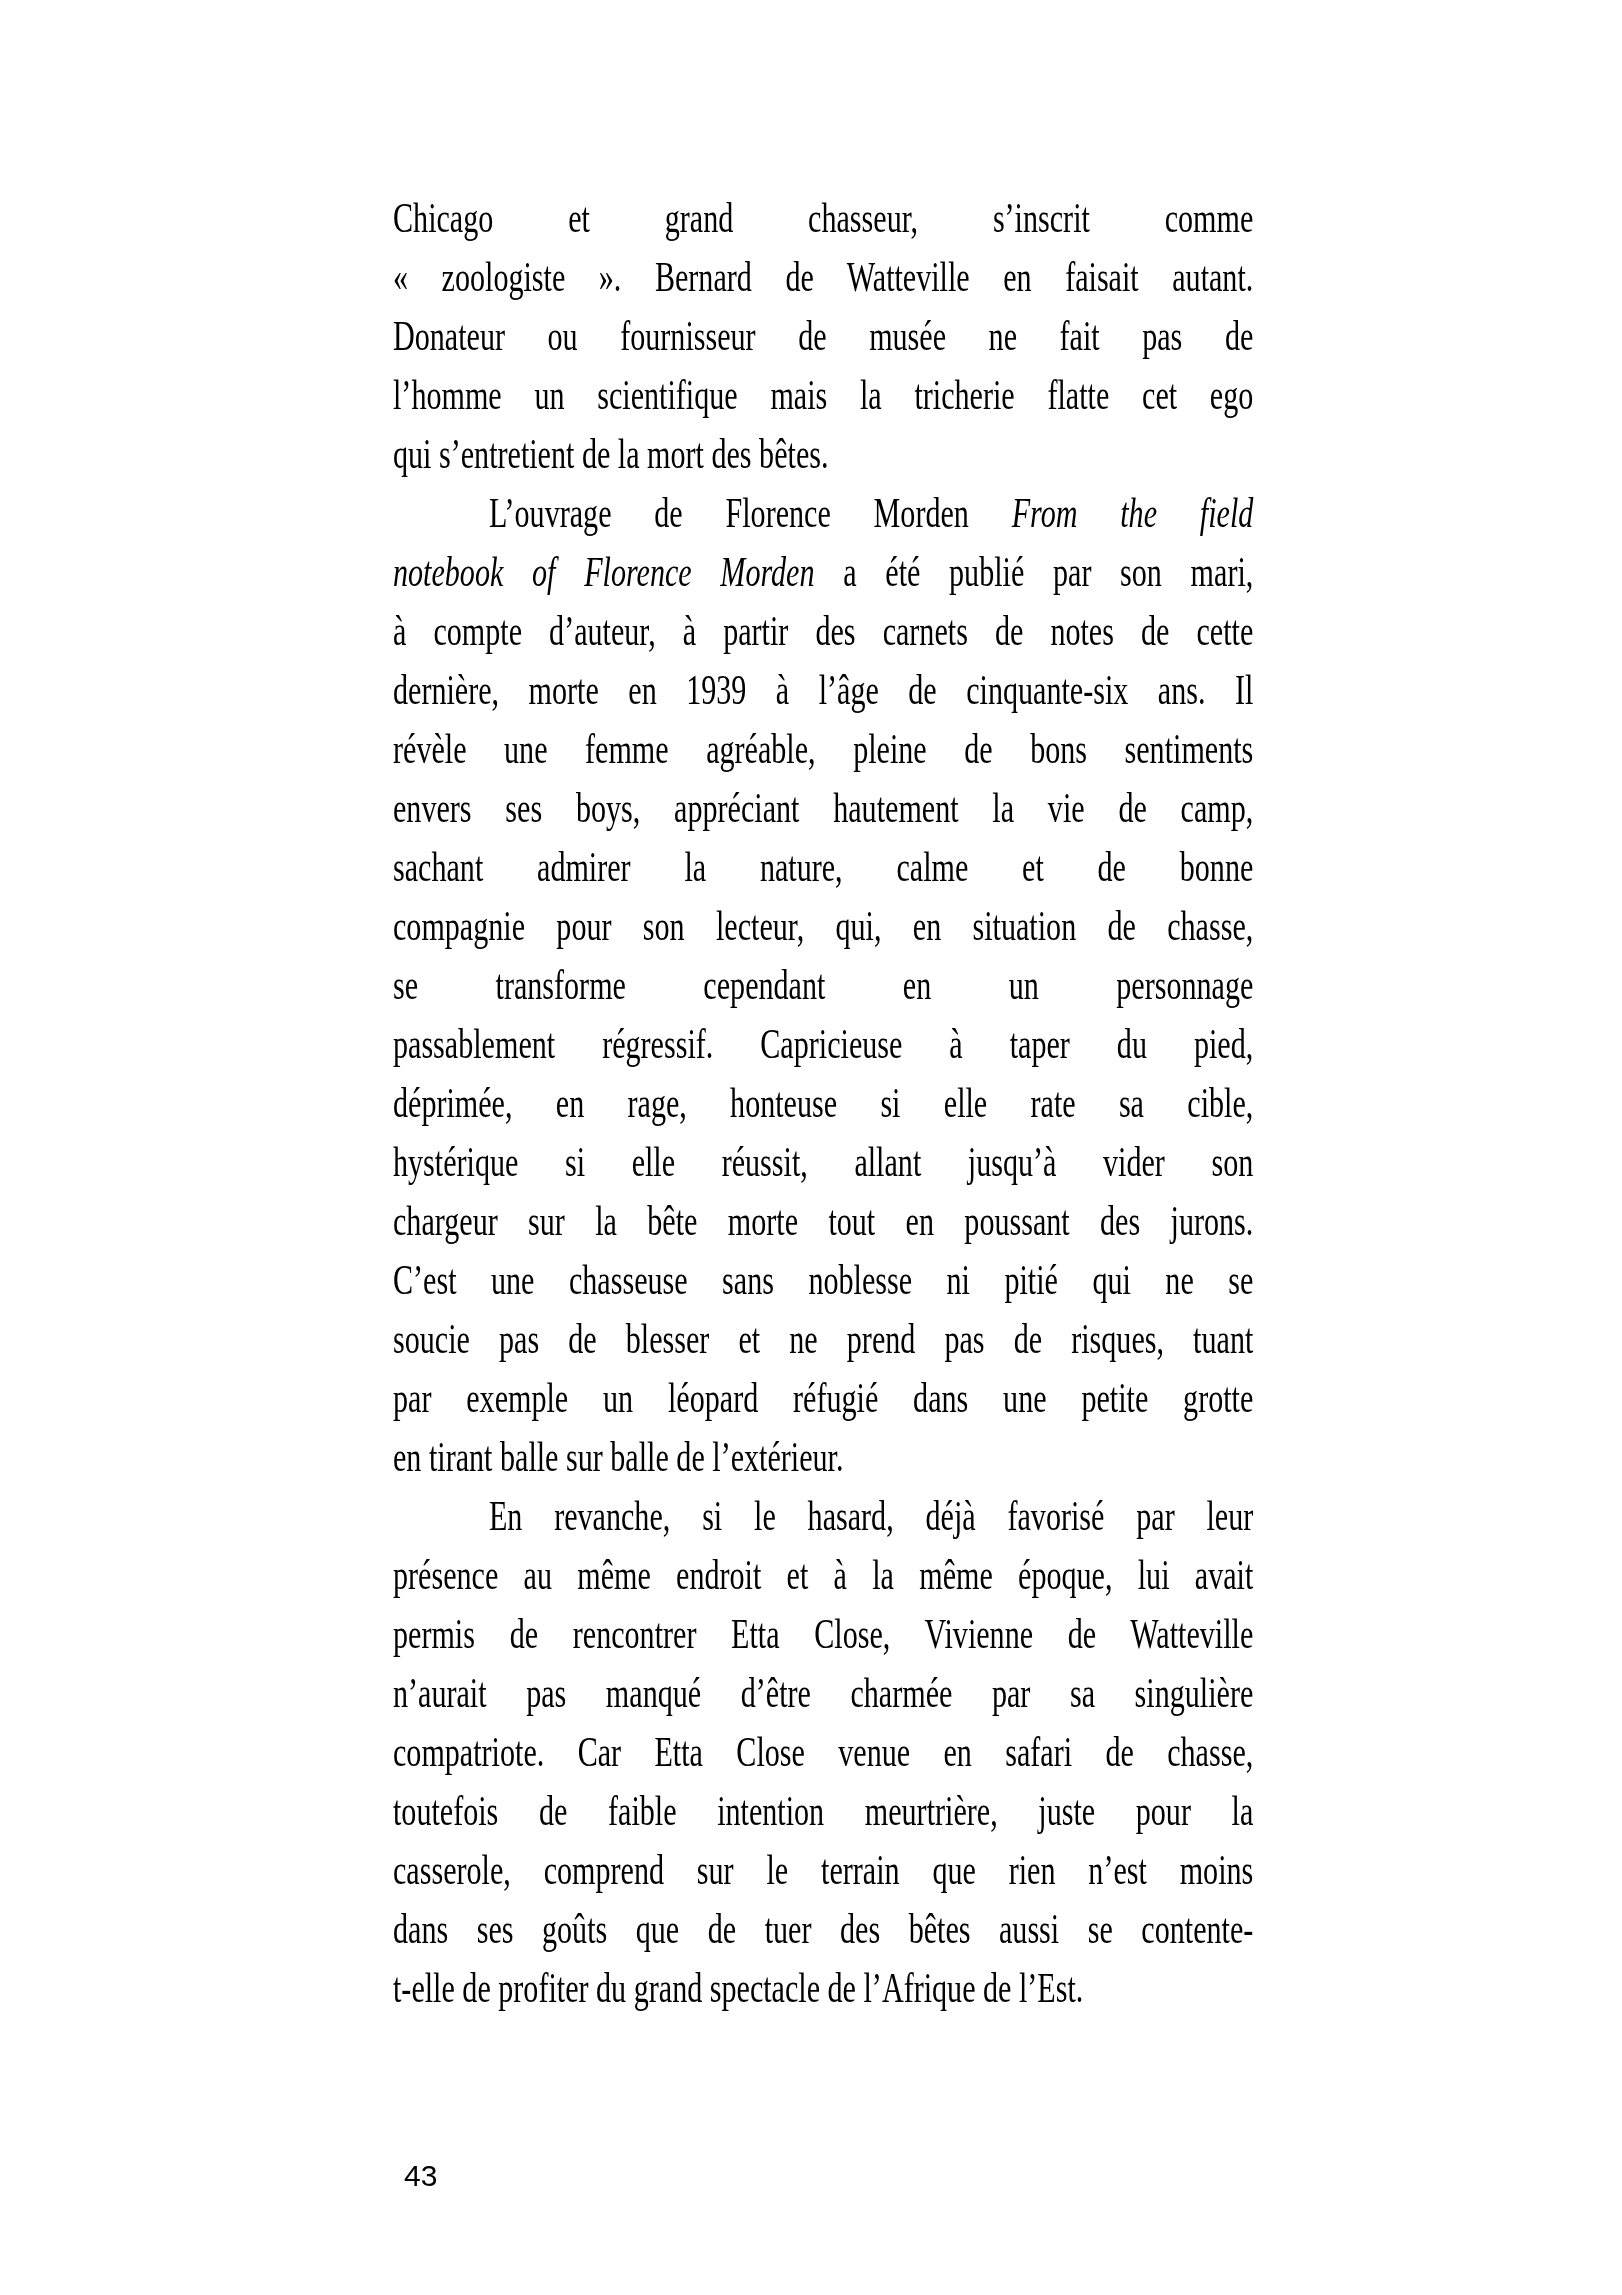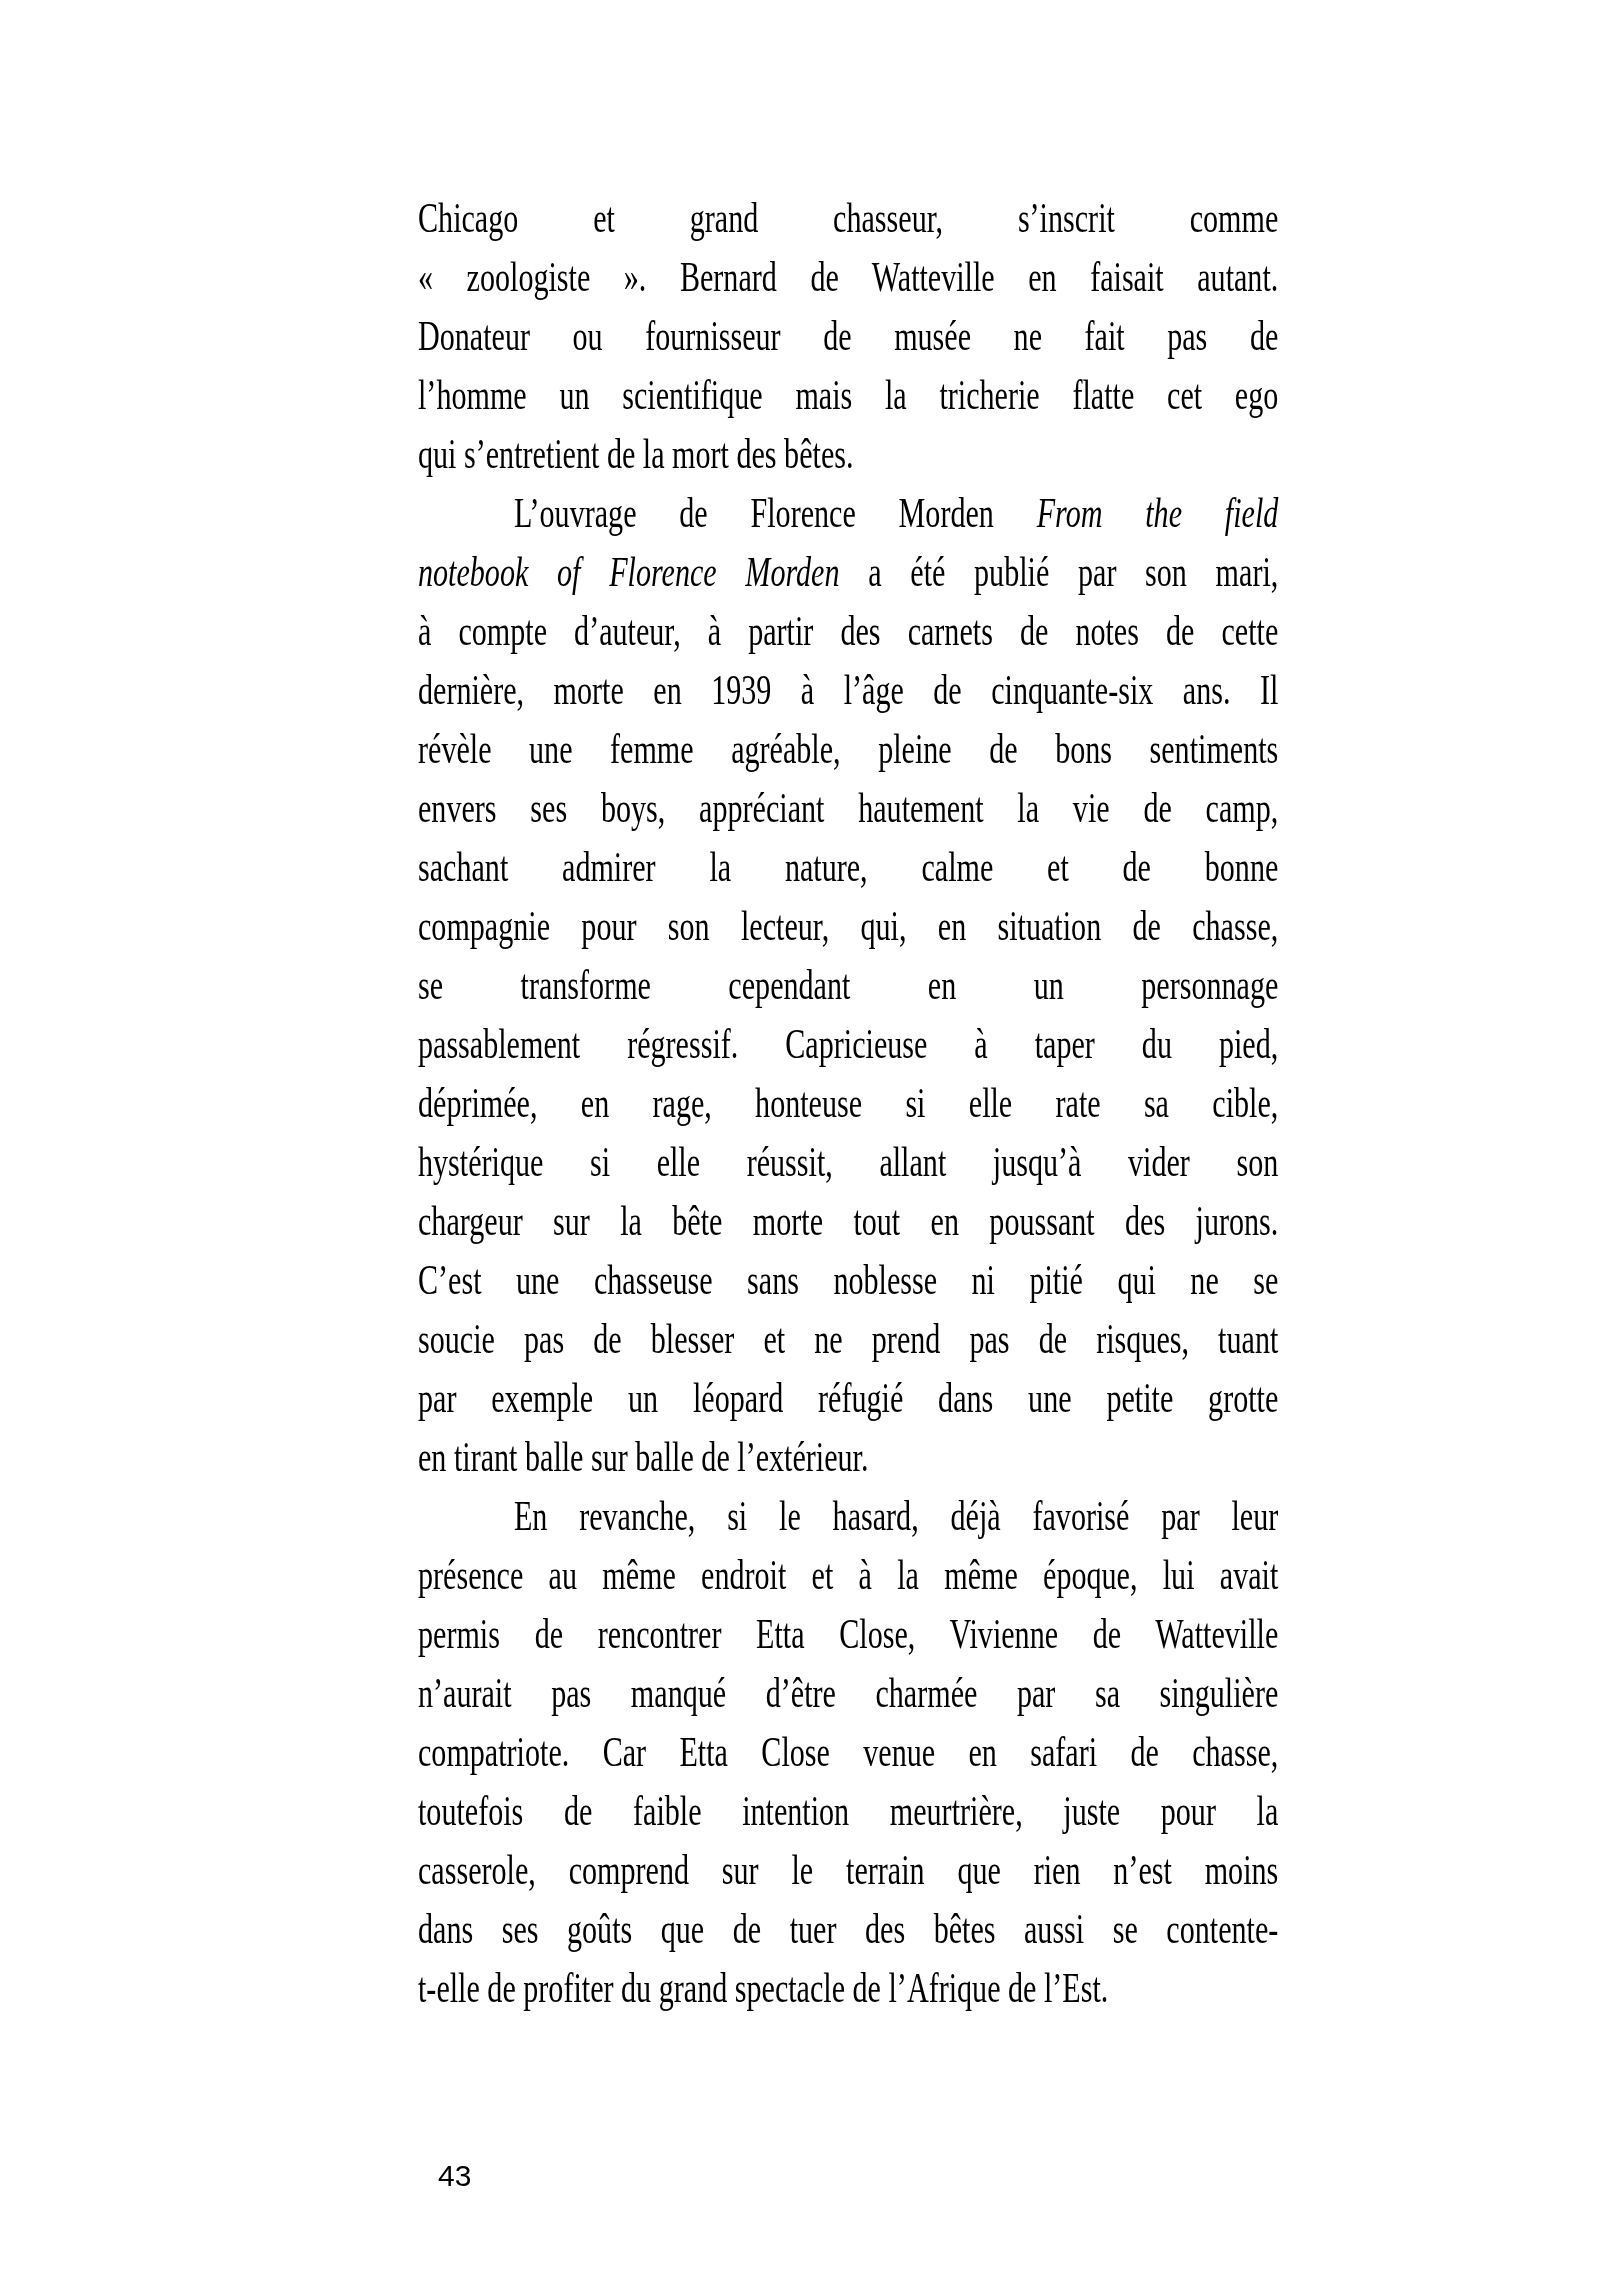--- a/index.html
+++ b/index.html
@@ -10,21 +10,20 @@
     position: relative;
     font-family: "Liberation Serif", serif;
   }
   .page {
     position: absolute;
     left: 0; top: 0;
     width: 1451px;
     height: 2295px;
     background: #ffffff;
     overflow: hidden;
-    margin-left: 25px;
   }
   
   .text-block {
     position: absolute;
     left: 393px;
     top: 188px;
     width: 1229px;            
     transform: scaleX(0.70);
     transform-origin: top left;
     color: #000000;
@@ -35,21 +34,21 @@
     text-align: justify;
     text-align-last: justify;
     text-justify: inter-word;
     white-space: normal;
   }
   .line.last { text-align-last: left; }
   .line.indent { text-indent: 137px; }
   .it { font-style: italic; }
   .page-number {
     position: absolute;
-    left: 413px;
+    left: 404px;
     top: 2161px;
     font-family: "Liberation Sans", sans-serif;
     font-size: 30px;
     line-height: 30px;
     color: #000000;
   }
 </style>
 </head>
 <body>
 

